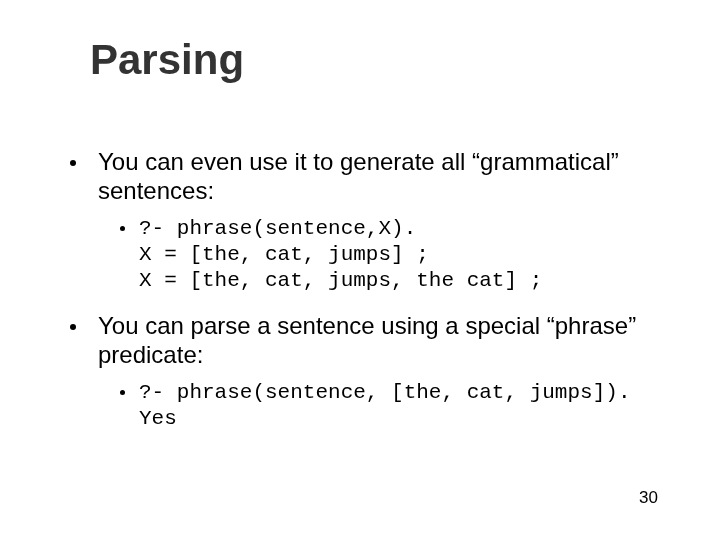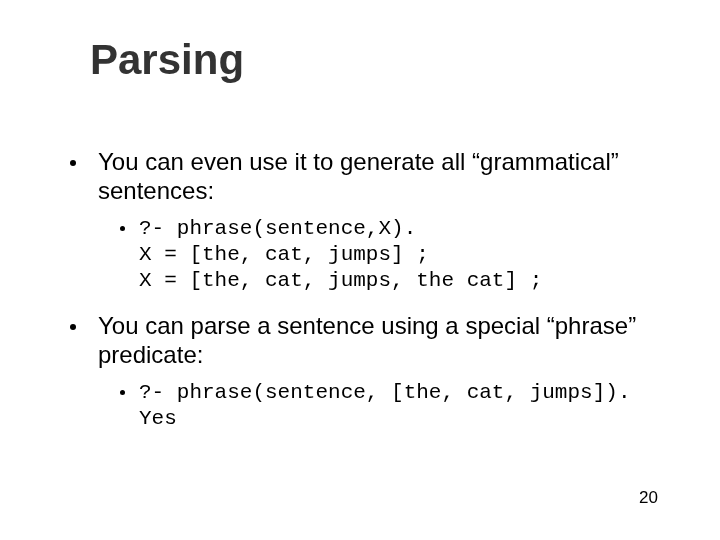--- a/index.html
+++ b/index.html
@@ -111,14 +111,14 @@
         <div class="bullet-row">
           <div class="dot2"></div>
           <div class="code">?- phrase(sentence, [the, cat, jumps]).
 Yes</div>
         </div>
       </div>
     </div>
 
   </div>
 
-  <div class="pagenum">20</div>
+  <div class="pagenum">30</div>
 </div>
 
 </body></html>

